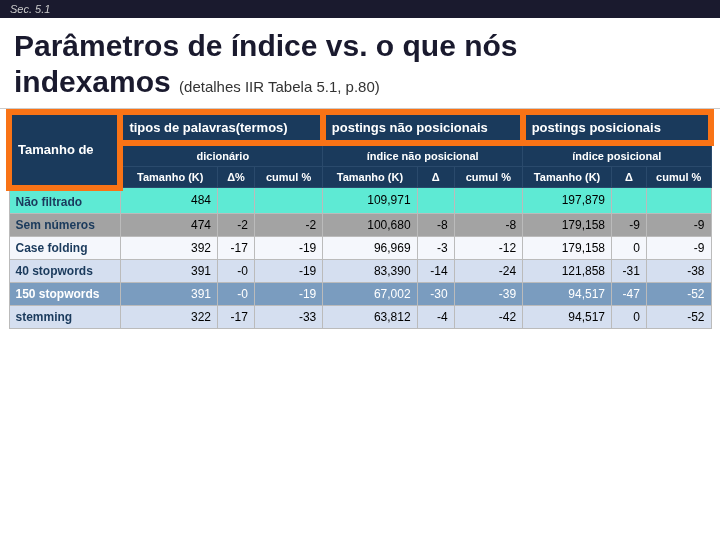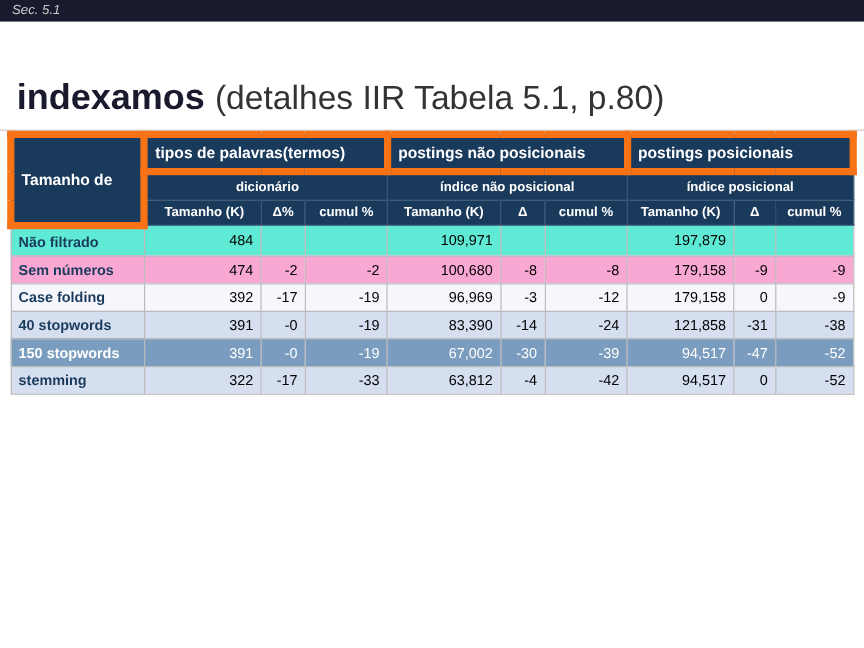--- a/index.html
+++ b/index.html
@@ -106,23 +106,23 @@
   </style>
 </head>
 <body>
 
 <div id="header">
   <span class="sec">Sec. 5.1</span>
 </div>
 
 <div id="title-area">
   <h1>
-    <br>
+    <span>Parâmetros de índice vs. o que nós</span><br>
     <strong style="font-size:30px;">indexamos</strong>
-    <span class="subtitle" style="font-size:28px; font-weight:normal; color:#333;">(detalhes IIR Tabela 5.1, p.80)</span>
+    <span class="subtitle" style="font-size:15px; font-weight:normal; color:#333;">(detalhes IIR Tabela 5.1, p.80)</span>
   </h1>
 </div>
 
 <div style="padding: 0 6px;">
   <table>
     <thead>
       <tr>
         <th class="header-main" rowspan="3" style="min-width:90px; vertical-align:middle;">Tamanho de</th>
         <th class="header-main" colspan="3">tipos de palavras(termos)</th>
         <th class="header-main" colspan="3">postings não posicionais</th>
@@ -151,21 +151,21 @@
           <td style="text-align: right;">484</td>
           <td style="text-align: right;"></td>
           <td style="text-align: right;"></td>
           <td style="text-align: right;">109,971</td>
           <td style="text-align: right;"></td>
           <td style="text-align: right;"></td>
           <td style="text-align: right;">197,879</td>
           <td style="text-align: right;"></td>
           <td style="text-align: right;"></td>
         </tr>
-        <tr style="background: #f9a8d4; margin-top: 20px;">
+        <tr style="background: #a3a3a3; margin-top: 20px;">
           <td style="font-weight: bold; color: rgb(26, 58, 92);">Sem números</td>
           <td style="text-align: right;">474</td>
           <td style="text-align: right;">-2</td>
           <td style="text-align: right;">-2</td>
           <td style="text-align: right;">100,680</td>
           <td style="text-align: right;">-8</td>
           <td style="text-align: right;">-8</td>
           <td style="text-align: right;">179,158</td>
           <td style="text-align: right;">-9</td>
           <td style="text-align: right;">-9</td>

